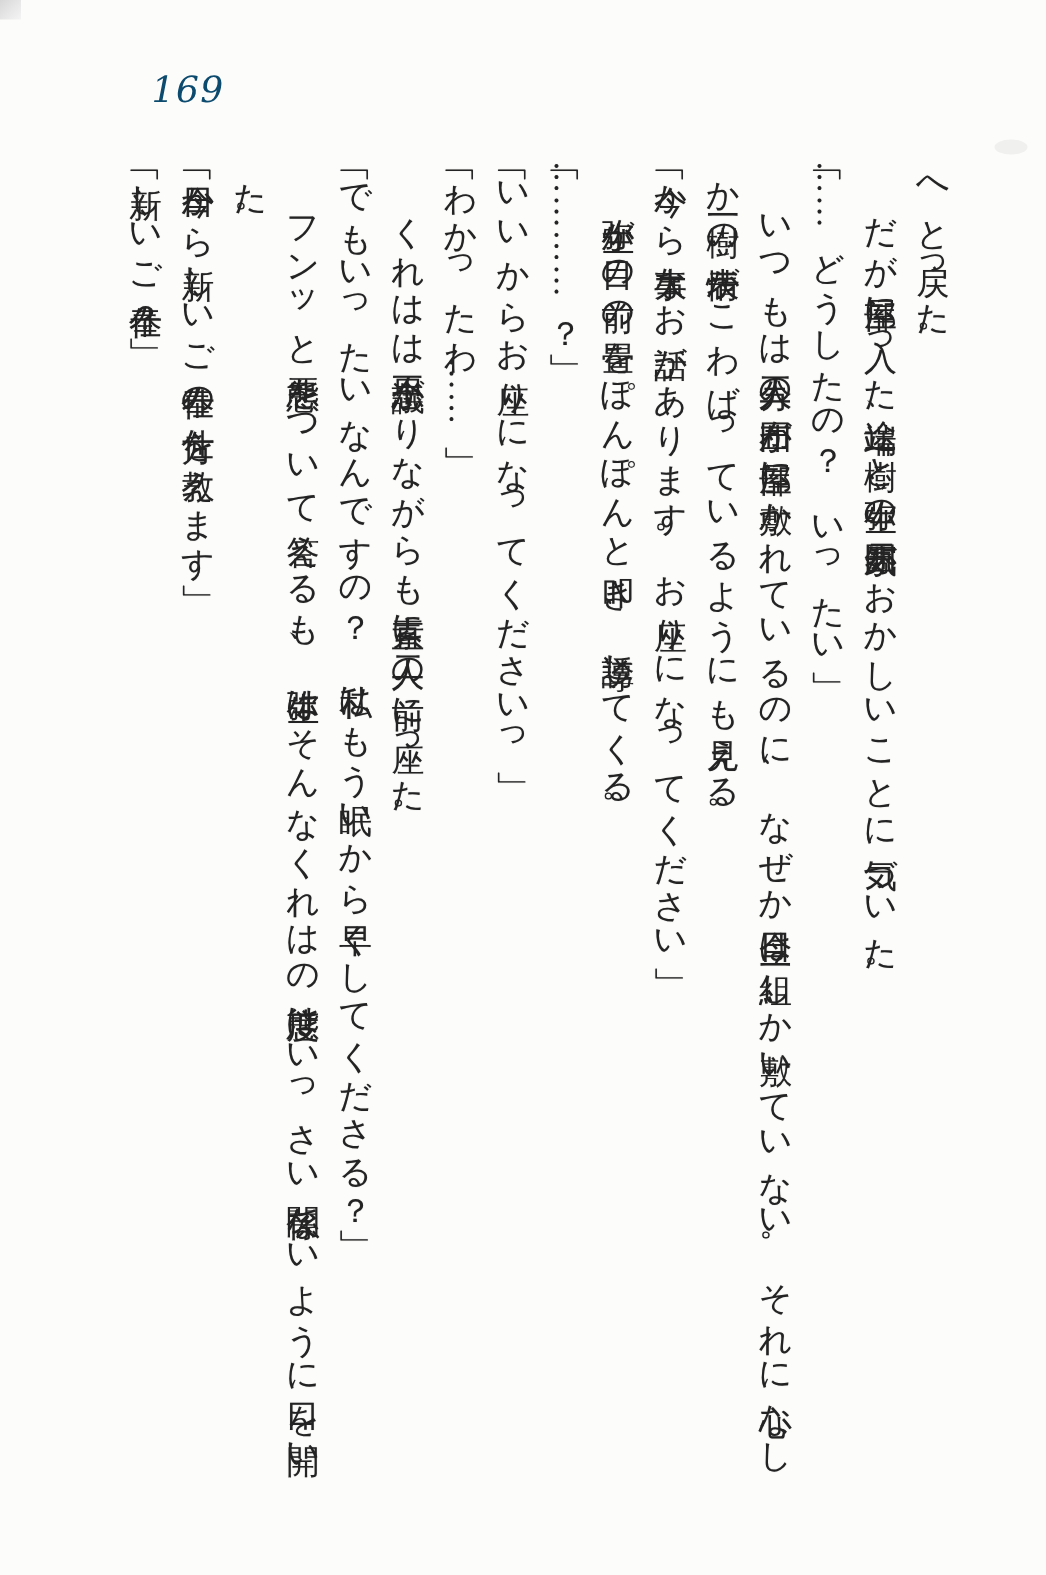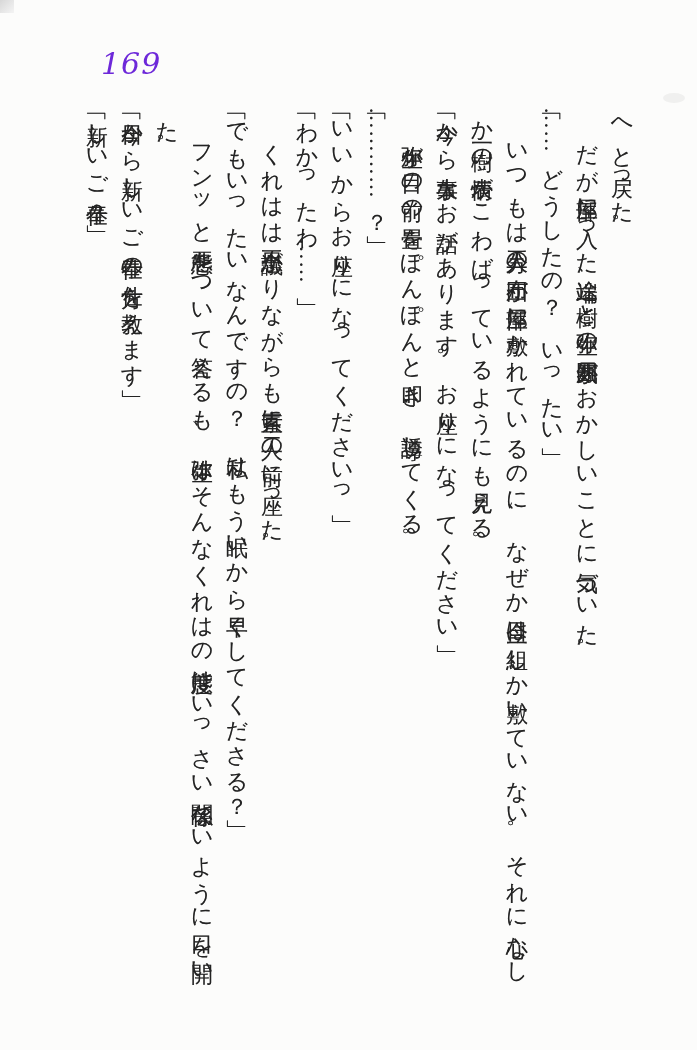--- a/index.html
+++ b/index.html
@@ -21,23 +21,23 @@
     top: 93px; left: 663px;
     width: 22px; height: 10px;
     background: #f0f0ef;
     border-radius: 50%;
   }
   .page-number {
     position: absolute;
     top: 46px; left: 101px;
     font-family: "DejaVu Serif", "Liberation Serif", serif;
     font-style: italic;
-    font-size: 30px;
+    font-size: 24px;
     letter-spacing: 1px;
-    color: #6d28d9;
+    color: #0c4a6e;
   }
   .text-block {
     position: absolute;
     top: 106px;
     right: 57px;
     width: 560px;
     height: 884px;
     writing-mode: vertical-rl;
     text-orientation: mixed;
     font-family: "Liberation Serif", serif;

